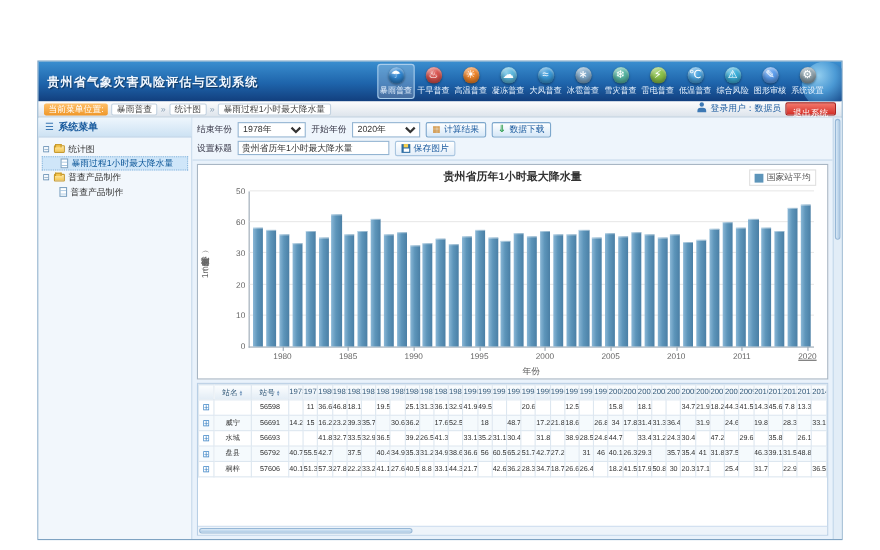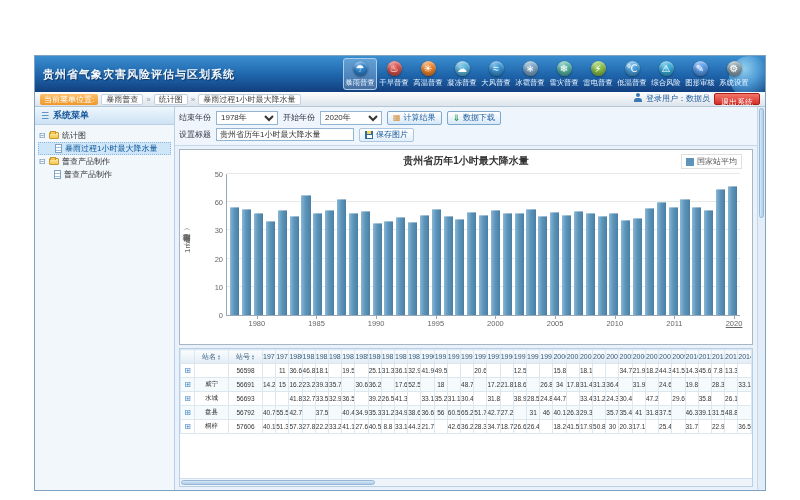--- a/index.html
+++ b/index.html
@@ -317,20 +317,21 @@
             <span class="xtick" style="left: 52.3256%;">2000</span>
             <div class="xtickmark" style="left: 63.9535%;"></div>
             <span class="xtick" style="left: 63.9535%;">2005</span>
             <div class="xtickmark" style="left: 75.5814%;"></div>
             <span class="xtick" style="left: 75.5814%;">2010</span>
             <div class="xtickmark" style="left: 87.2093%;"></div>
             <span class="xtick" style="left: 87.2093%;">2011</span>
             <div class="xtickmark" style="left: 98.8372%;"></div>
             <span class="xtick" style="left: 98.8372%; text-decoration: underline;">2020</span>
           </div>
+        <div class="xlabel">年份</div>
       </div>
 
 
       <div class="table-wrap">
         <table id="dataTable">
             <colgroup>
               <col style="width: 14px;">
               <col style="width: 34px;">
               <col style="width: 34px;">
               <col>

